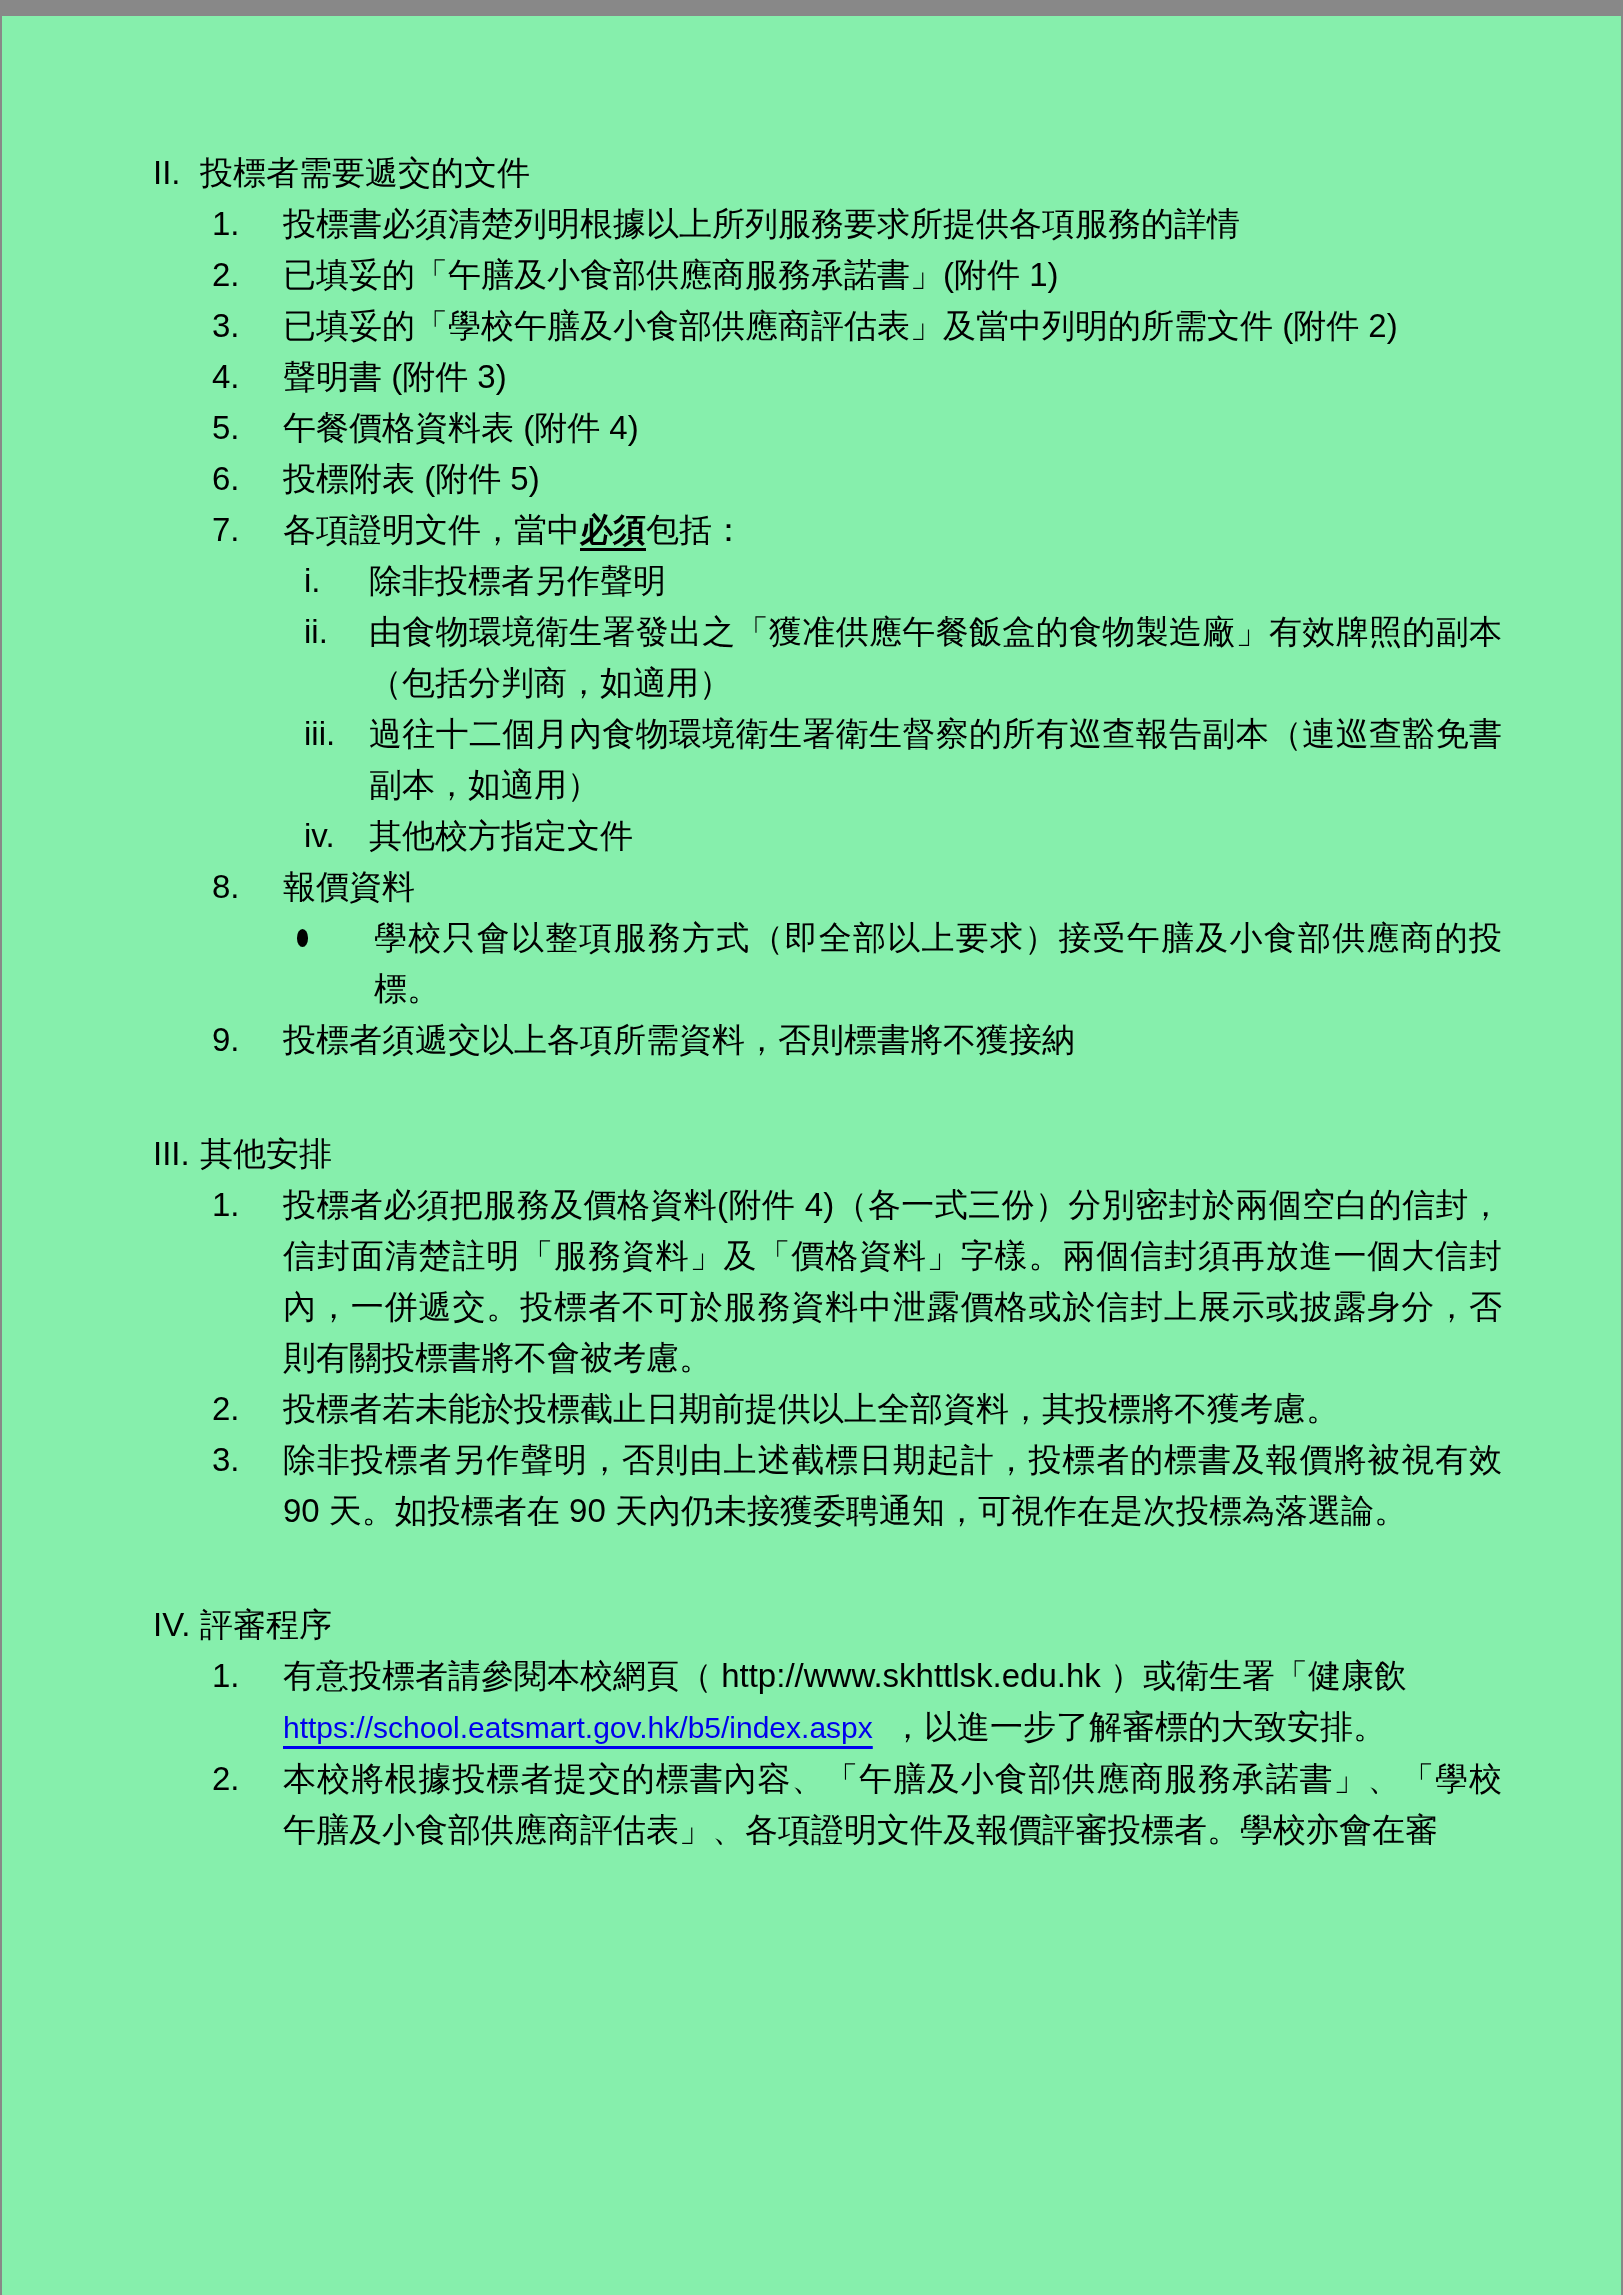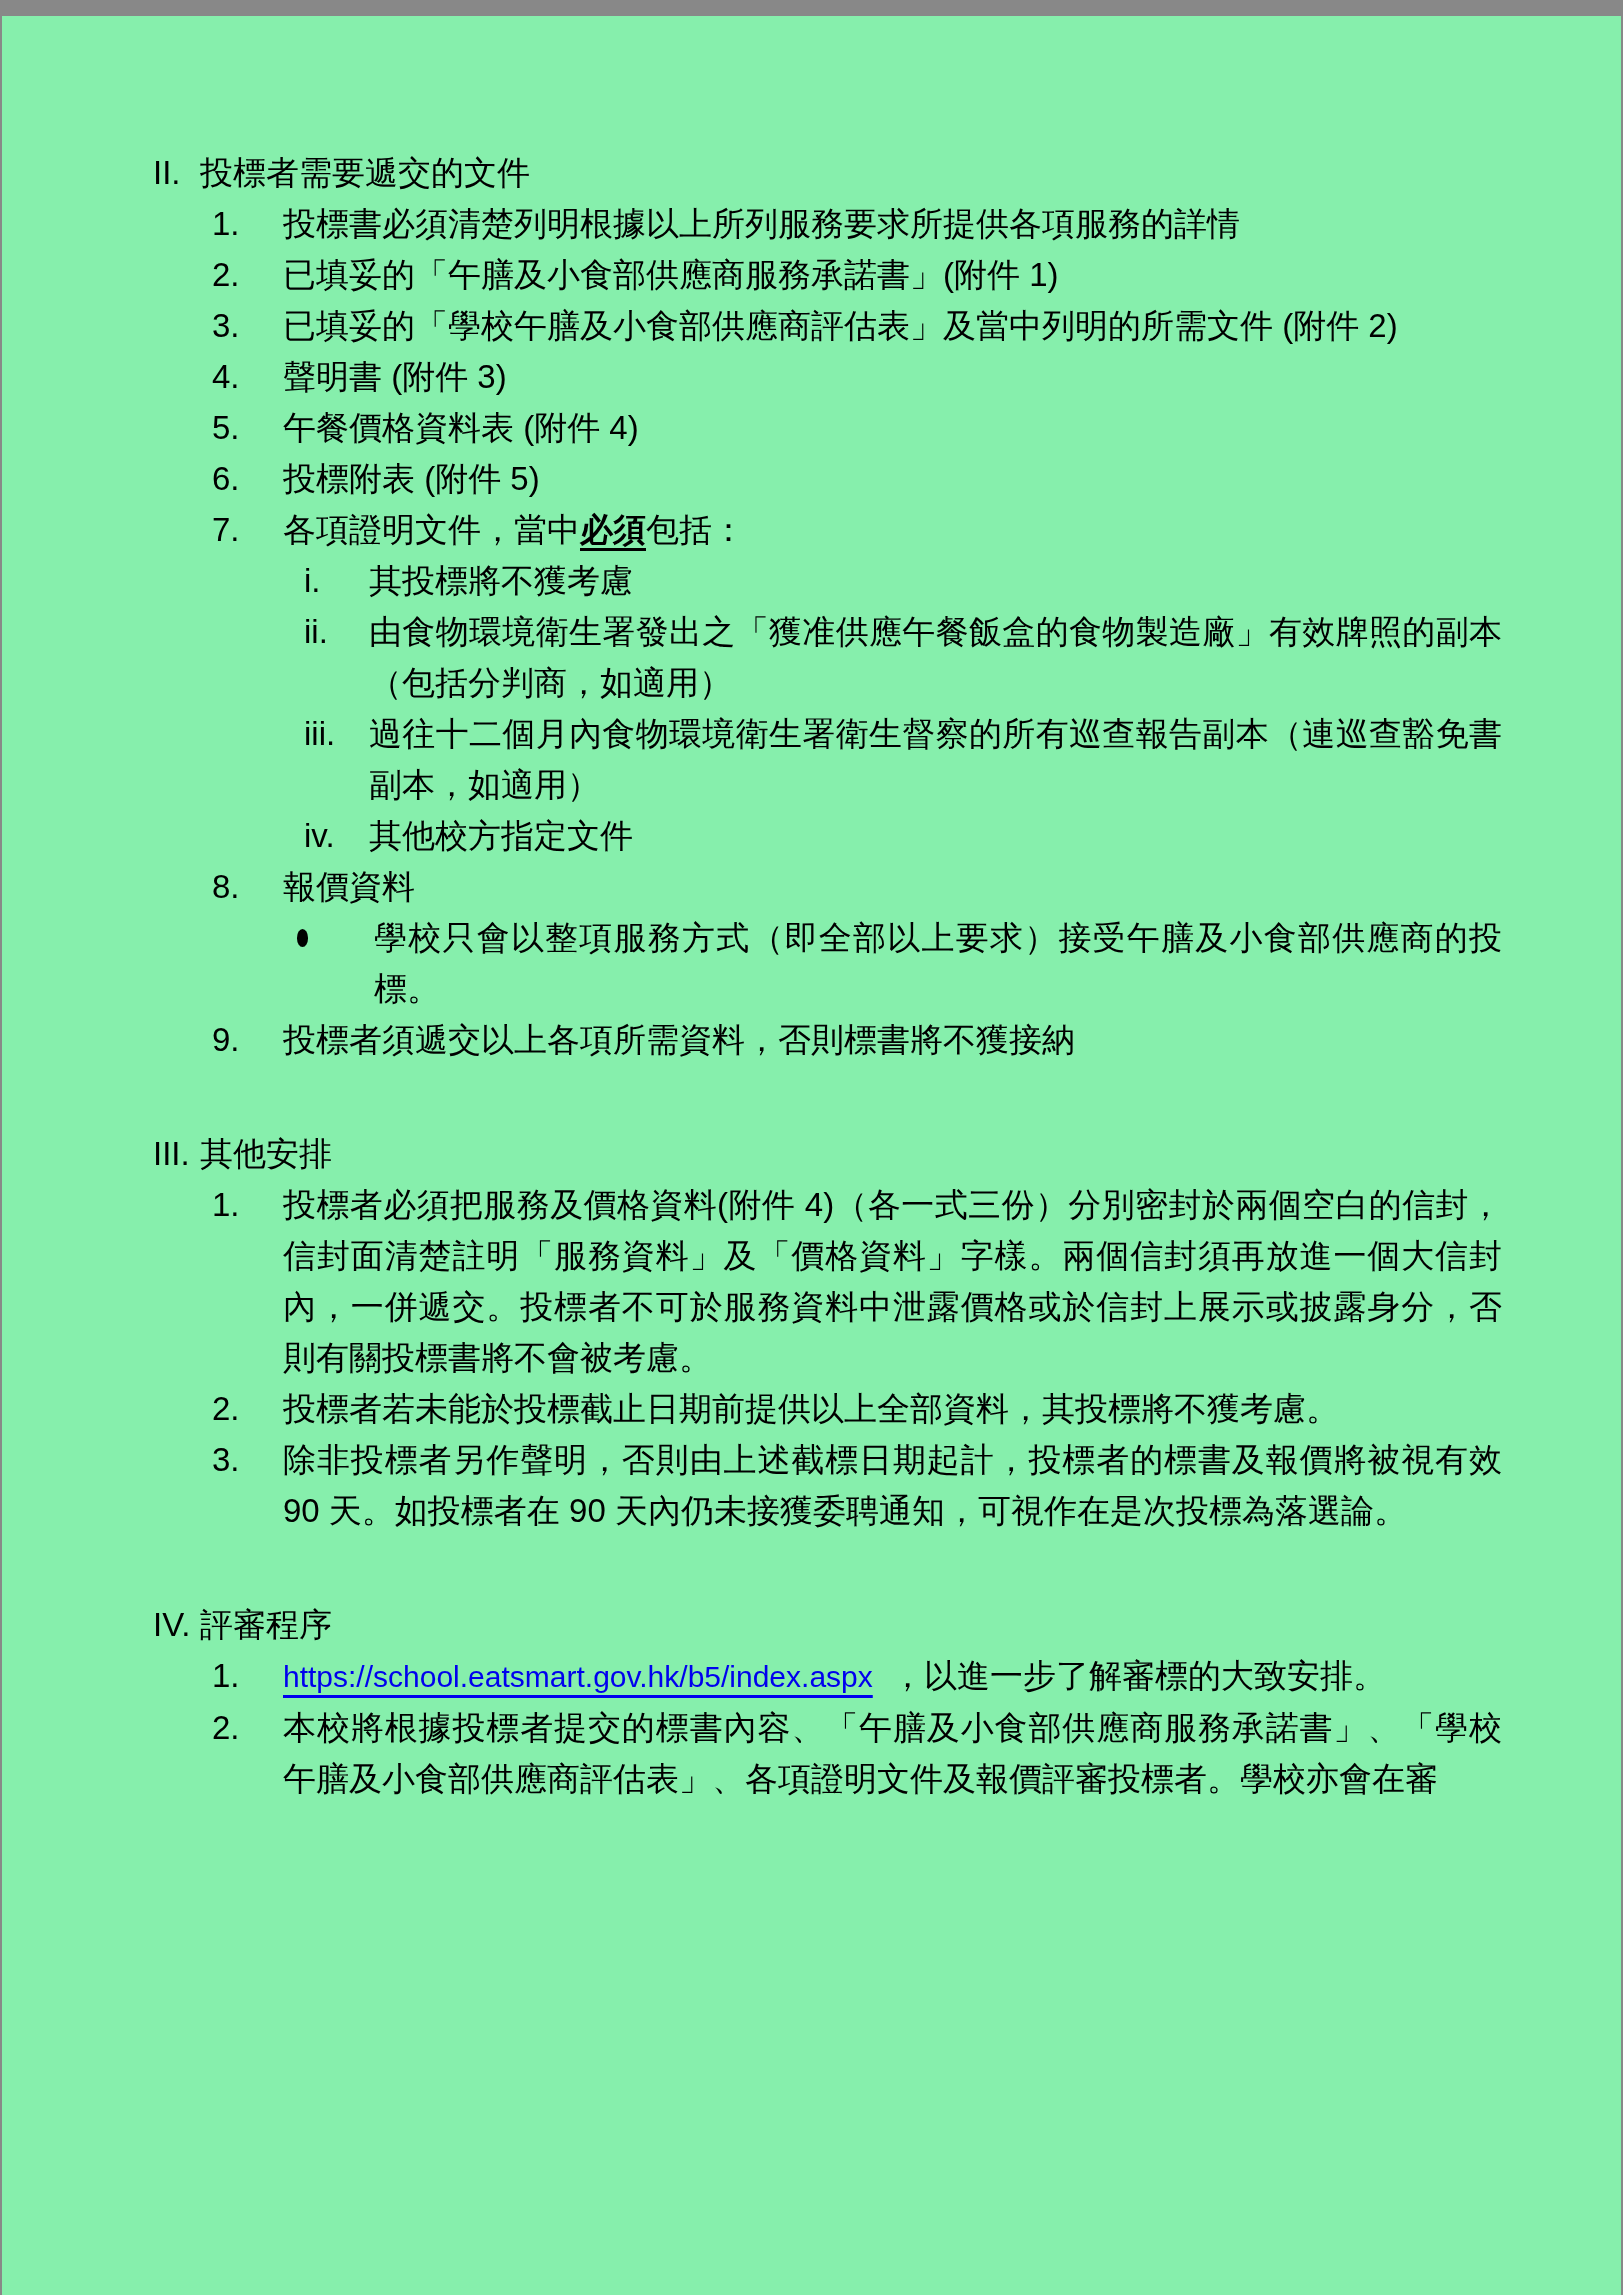--- a/index.html
+++ b/index.html
@@ -115,21 +115,21 @@
       <span class="txt">投標附表 (附件 5)</span>
     </div>
 
     <div class="row l1">
       <span class="num">7.</span>
       <span class="txt"><span>各項證明文件，當中</span><span class="emph">必須</span><span>包括：</span></span>
     </div>
 
     <div class="row l2">
       <span class="num">i.</span>
-      <span class="txt">其投標將不獲考慮</span>
+      <span class="txt">除非投標者另作聲明</span>
     </div>
     <div class="row l2">
       <span class="num">ii.</span>
       <span class="txt">由食物環境衛生署發出之「獲准供應午餐飯盒的食物製造廠」有效牌照的副本（包括分判商，如適用）</span>
     </div>
     <div class="row l2">
       <span class="num">iii.</span>
       <span class="txt">過往十二個月內食物環境衛生署衛生督察的所有巡查報告副本（連巡查豁免書副本，如適用）</span>
     </div>
     <div class="row l2">
@@ -175,20 +175,21 @@
     <div class="gap"></div>
 
     <div class="sec-head">
       <span class="sec-num">IV.</span>
       <span class="sec-title">評審程序</span>
     </div>
 
     <div class="row l1">
       <span class="num">1.</span>
       <span class="txt-left">
+        <div class="line"><span>有意投標者請參閱本校網頁（ </span><span class="url-plain">http://www.skhttlsk.edu.hk</span><span> ）或衛生署「健康飲</span></div>
         <div class="line"><a class="link">https://school.eatsmart.gov.hk/b5/index.aspx</a><span class="after-link">，以進一步了解審標的大致安排。</span></div>
       </span>
     </div>
 
     <div class="row l1">
       <span class="num">2.</span>
       <span class="txt">本校將根據投標者提交的標書內容、「午膳及小食部供應商服務承諾書」、「學校午膳及小食部供應商評估表」、各項證明文件及報價評審投標者。學校亦會在審</span>
     </div>
 
   </div>

